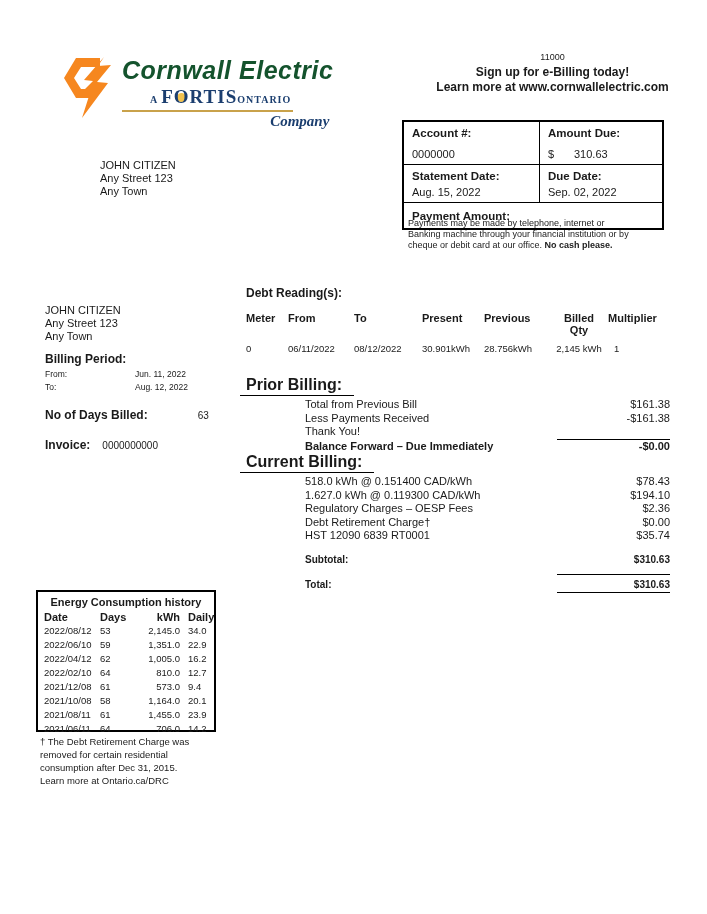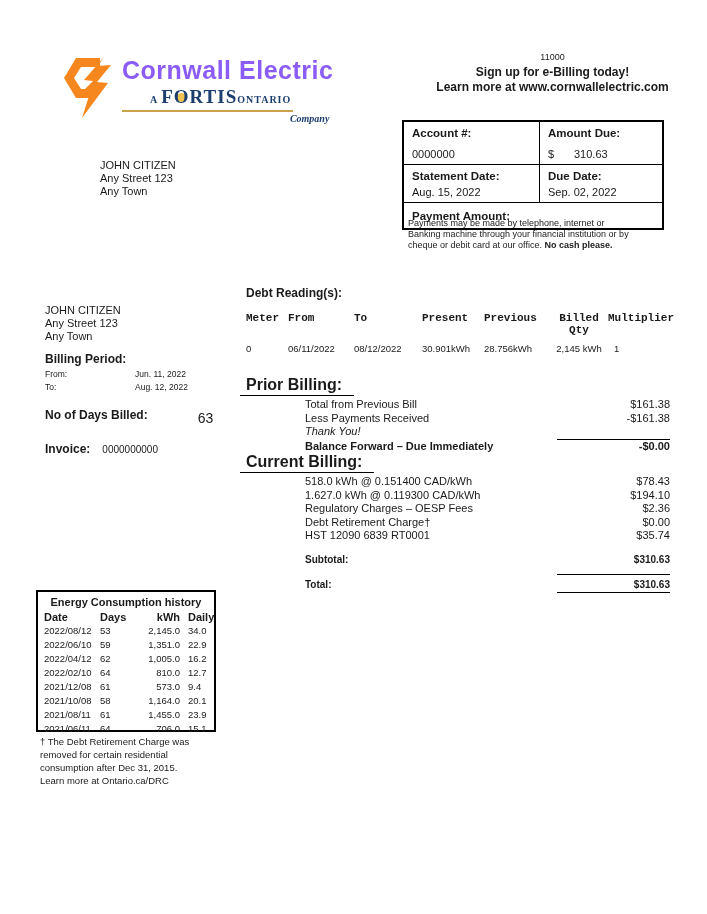--- a/index.html
+++ b/index.html
@@ -8,35 +8,35 @@
   .page {
     position:relative; width:707px; height:914px; background:#ffffff;
     overflow:hidden; margin:0 auto;
   }
 
   
   .logo-wrap { position:absolute; left:62px; top:56px; width:280px; }
   .logo-row { display:flex; align-items:flex-start; }
   .bolt-icon { width:54px; height:64px; flex:0 0 54px; }
   .brand-block { margin-left:6px; }
-  .brand-name { font-size:25px; font-weight:bold; color:#8b5cf6; letter-spacing:0.5px; white-space:nowrap; }
+  .brand-name { font-size:25px; font-weight:bold; color:#14532d; letter-spacing:0.5px; white-space:nowrap;font-style:italic; }
   .fortis-line {
     font-family:"Liberation Serif", serif; color:#1b3e6f; text-align:center;
     margin-top:1px; padding-left:28px; white-space:nowrap;
     border-bottom:2px solid #c9a24b; display:inline-block; padding-bottom:2px; padding-right:2px;
   }
   .fortis-a { font-size:10px; font-weight:bold; letter-spacing:1px; }
   .fortis-main { font-size:19px; font-weight:bold; letter-spacing:1px; }
   .fortis-o { position:relative; }
   .fortis-o em { font-style:normal; position:relative; z-index:1; }
   .fortis-o::after { content:""; position:absolute; left:3px; top:7px; width:9px; height:9px;
     border-radius:50%; background:#f2c24e; z-index:0; }
   .fortis-region { font-size:10px; font-weight:bold; letter-spacing:1px; }
   .fortis-company { font-family:"Liberation Serif", serif; font-style:italic; font-weight:bold;
-    color:#1b3e6f; font-size:10px; text-align:right; margin-top:1px; padding-right:4px; }
+    color:#1b3e6f; font-size:15px; text-align:right; margin-top:1px; padding-right:4px; }
 
   .header-right { position:absolute; left:420px; top:52px; width:265px; text-align:center; }
   .form-number { font-size:9px; color:#1a1a1a; }
   .promo { font-size:12px; font-weight:bold; margin-top:3px; line-height:15px; }
 
   
   .addr { font-size:11px; line-height:13px; color:#1a1a1a; }
   .addr-top { position:absolute; left:100px; top:159px; }
   .addr-left { position:absolute; left:45px; top:304px; }
 
@@ -53,40 +53,40 @@
   .pay-note { position:absolute; left:408px; top:218px; width:250px; font-size:9px; line-height:11px; color:#222; }
 
   
   .acct-details { position:absolute; left:45px; top:350px; width:200px; }
   .ad-row { font-size:12px; }
   .ad-label { font-weight:bold; }
   .acct-num-val { font-size:11px; margin-left:14px; }
   .bp-row { display:flex; font-size:8.5px; margin-top:3px; }
   .bp-row .bp-label { width:90px; }
   .days-row { margin-top:16px; display:flex; }
-  .days-val { font-size:14px; margin-left:50px; padding-top:2px; }
+  .days-val { font-size:10px; margin-left:50px; padding-top:2px; }
   .inv-row { margin-top:16px; }
   .inv-val { font-size:10px; margin-left:12px; }
 
   
   .meter-title { position:absolute; left:246px; top:286px; font-size:12px; font-weight:bold; }
   .meter-table { position:absolute; left:246px; top:312px; width:424px;
     display:grid; grid-template-columns:42px 66px 68px 62px 66px 58px 62px; font-size:11px; }
-  .meter-th { font-weight:bold; line-height:12px; padding-bottom:4px;font-family:Liberation Mono, monospace; }
+  .meter-th { font-weight:bold; line-height:12px; padding-bottom:4px; }
   .meter-th.center, .meter-td.center { text-align:center; }
   .meter-td { font-size:9.5px; padding-top:3px; }
 
   
   .billing { position:absolute; left:240px; width:430px; }
   .bill-heading { font-size:16px; font-weight:bold; display:inline-block;
     border-bottom:1.5px solid #000; padding:0 12px 1px 6px; min-width:100px; }
   .bill-rows { margin-top:2px; }
   .bill-row { position:relative; font-size:11px; line-height:13.5px; padding-left:65px; }
   .bill-row .amt { position:absolute; right:0; top:0; }
-  .bill-row.italic { font-style:italic; }
+  .bill-row.italic { }
   .bill-row.bold { font-weight:bold; }
   .rule-right { margin-left:auto; width:113px; border-top:1.5px solid #000; }
   .subtotal-row, .total-row { position:relative; font-size:10px; font-weight:bold; padding-left:65px; }
   .subtotal-row .amt, .total-row .amt { position:absolute; right:0; top:0; }
   .underline-amt { margin-top:2px; }
 
   
   .energy-box { position:absolute; left:36px; top:590px; width:180px; height:142px;
     border:2px solid #000; padding:4px 6px; }
   .energy-title { font-size:11px; font-weight:bold; text-align:center; }
@@ -299,21 +299,21 @@
       <div>20.1</div>
 
       <div>2021/08/11</div>
       <div>61</div>
       <div class="num">1,455.0</div>
       <div>23.9</div>
 
       <div>2021/06/11</div>
       <div>64</div>
       <div class="num">706.0</div>
-      <div>15.1</div>
+      <div>14.2</div>
     </div>
   </div>
 
   <div class="footnote">
     <div>† The Debt Retirement Charge was</div>
     <div>removed for certain residential</div>
     <div>consumption after Dec 31, 2015.</div>
     <div>Learn more at Ontario.ca/DRC</div>
   </div>
 

